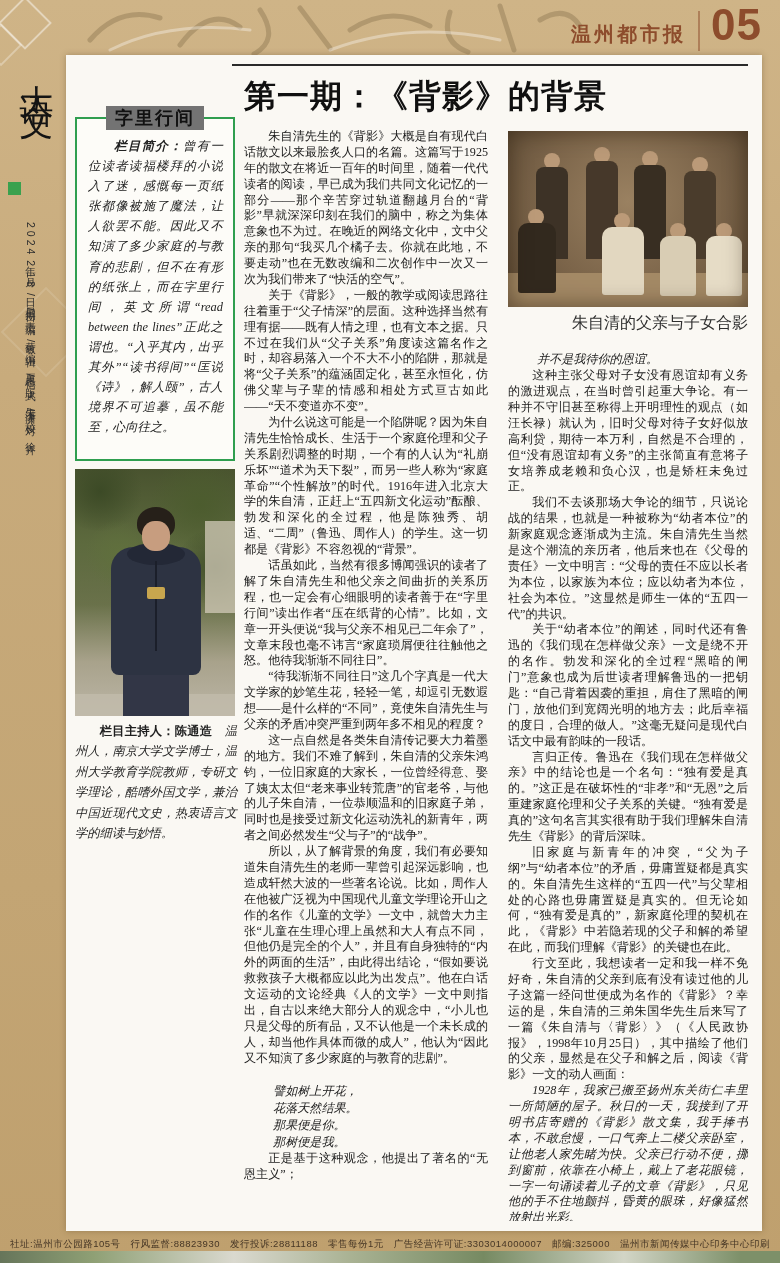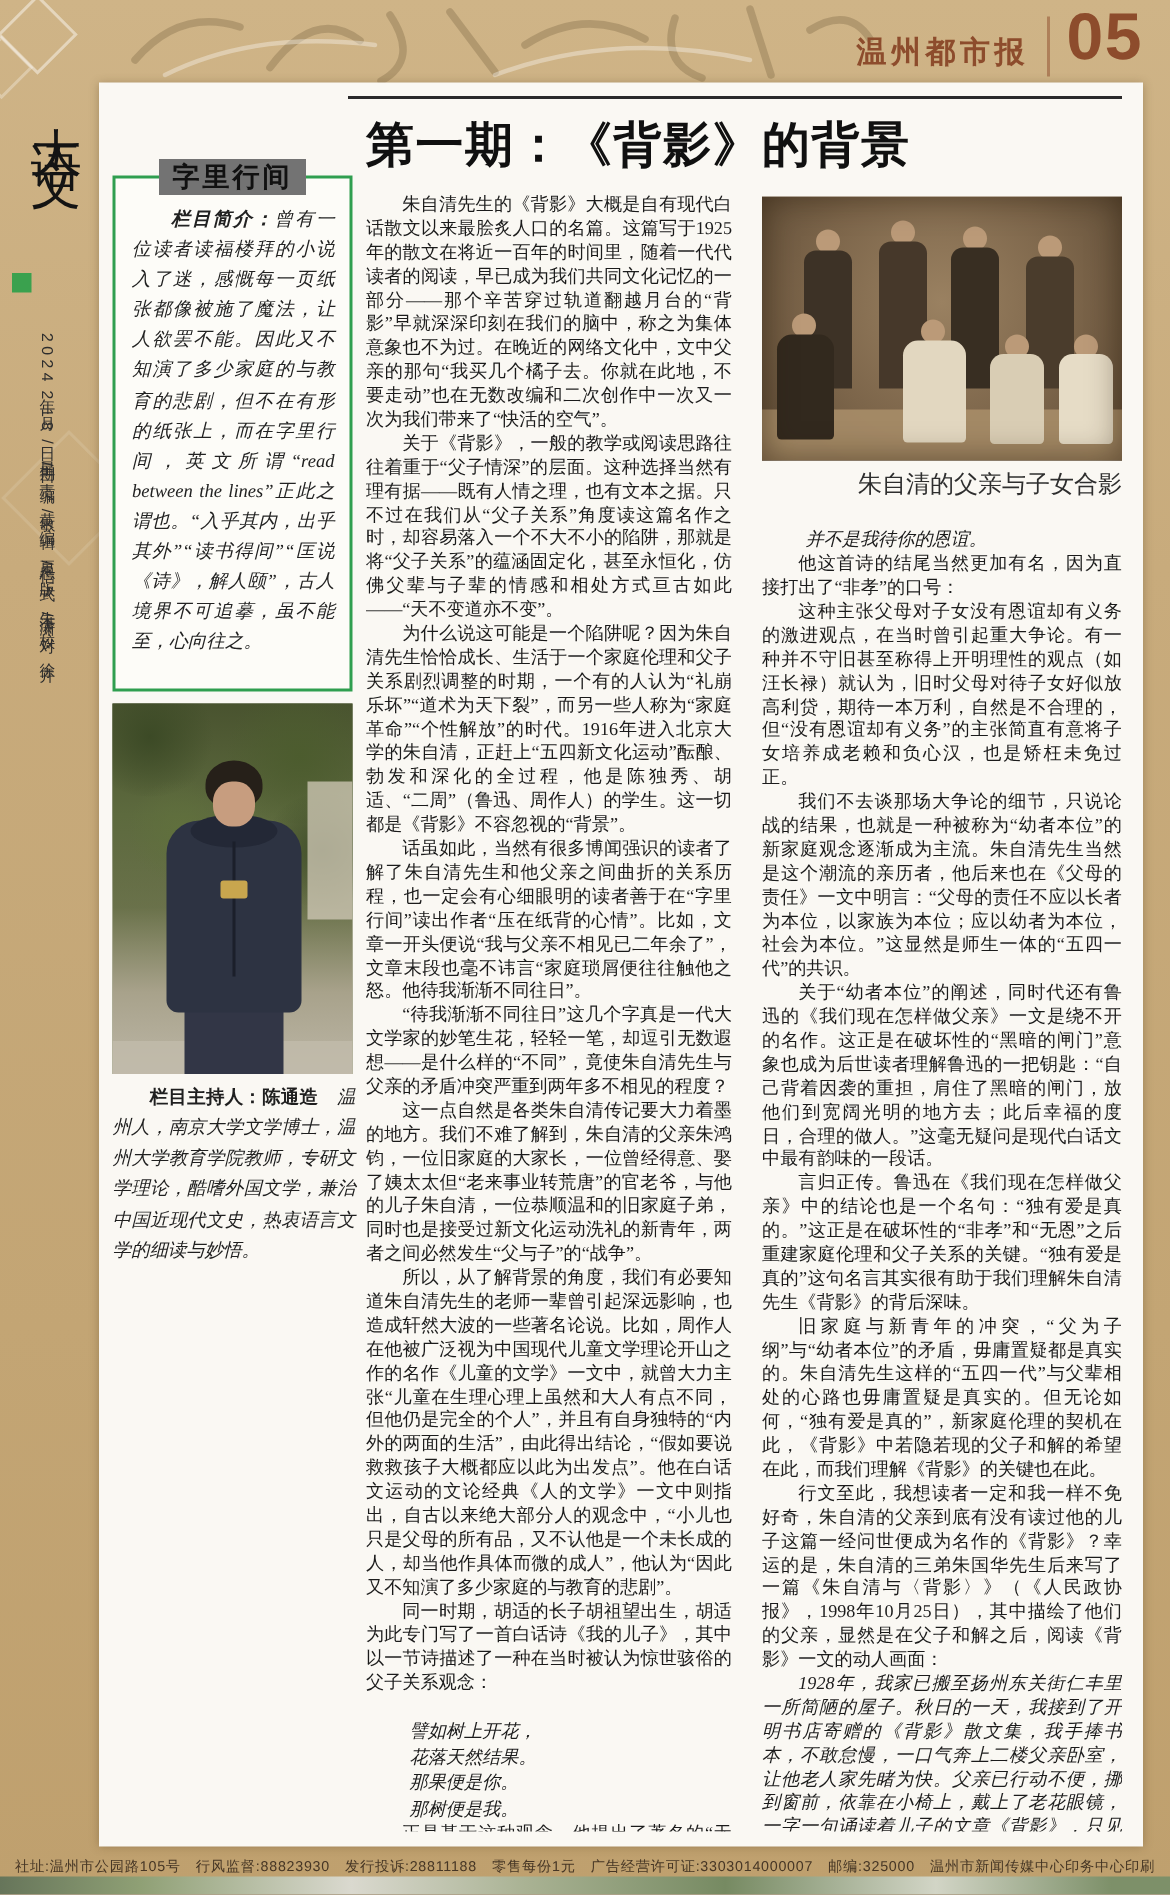--- a/index.html
+++ b/index.html
@@ -135,21 +135,20 @@
     <p class="host-bio"><span class="indent" style="display:inline-block;width:2em;"></span><span class="lead">栏目主持人：</span><span class="lead">陈通造</span>　<span>温州人，南京大学文学博士，温州大学教育学院教师，专研文学理论，酷嗜外国文学，兼治中国近现代文史，热衷语言文学的细读与妙悟。</span></p>
 
     <div class="col col1">
         <p class="para">朱自清先生的《背影》大概是自有现代白话散文以来最脍炙人口的名篇。这篇写于1925年的散文在将近一百年的时间里，随着一代代读者的阅读，早已成为我们共同文化记忆的一部分——那个辛苦穿过轨道翻越月台的“背影”早就深深印刻在我们的脑中，称之为集体意象也不为过。在晚近的网络文化中，文中父亲的那句“我买几个橘子去。你就在此地，不要走动”也在无数改编和二次创作中一次又一次为我们带来了“快活的空气”。</p>
         <p class="para">关于《背影》，一般的教学或阅读思路往往着重于“父子情深”的层面。这种选择当然有理有据——既有人情之理，也有文本之据。只不过在我们从“父子关系”角度读这篇名作之时，却容易落入一个不大不小的陷阱，那就是将“父子关系”的蕴涵固定化，甚至永恒化，仿佛父辈与子辈的情感和相处方式亘古如此——“天不变道亦不变”。</p>
         <p class="para">为什么说这可能是一个陷阱呢？因为朱自清先生恰恰成长、生活于一个家庭伦理和父子关系剧烈调整的时期，一个有的人认为“礼崩乐坏”“道术为天下裂”，而另一些人称为“家庭革命”“个性解放”的时代。1916年进入北京大学的朱自清，正赶上“五四新文化运动”酝酿、勃发和深化的全过程，他是陈独秀、胡适、“二周”（鲁迅、周作人）的学生。这一切都是《背影》不容忽视的“背景”。</p>
         <p class="para">话虽如此，当然有很多博闻强识的读者了解了朱自清先生和他父亲之间曲折的关系历程，也一定会有心细眼明的读者善于在“字里行间”读出作者“压在纸背的心情”。比如，文章一开头便说“我与父亲不相见已二年余了”，文章末段也毫不讳言“家庭琐屑便往往触他之怒。他待我渐渐不同往日”。</p>
         <p class="para">“待我渐渐不同往日”这几个字真是一代大文学家的妙笔生花，轻轻一笔，却逗引无数遐想——是什么样的“不同”，竟使朱自清先生与父亲的矛盾冲突严重到两年多不相见的程度？</p>
         <p class="para">这一点自然是各类朱自清传记要大力着墨的地方。我们不难了解到，朱自清的父亲朱鸿钧，一位旧家庭的大家长，一位曾经得意、娶了姨太太但“老来事业转荒唐”的官老爷，与他的儿子朱自清，一位恭顺温和的旧家庭子弟，同时也是接受过新文化运动洗礼的新青年，两者之间必然发生“父与子”的“战争”。</p>
         <p class="para">所以，从了解背景的角度，我们有必要知道朱自清先生的老师一辈曾引起深远影响，也造成轩然大波的一些著名论说。比如，周作人在他被广泛视为中国现代儿童文学理论开山之作的名作《儿童的文学》一文中，就曾大力主张“儿童在生理心理上虽然和大人有点不同，但他仍是完全的个人”，并且有自身独特的“内外的两面的生活”，由此得出结论，“假如要说救救孩子大概都应以此为出发点”。他在白话文运动的文论经典《人的文学》一文中则指出，自古以来绝大部分人的观念中，“小儿也只是父母的所有品，又不认他是一个未长成的人，却当他作具体而微的成人”，他认为“因此又不知演了多少家庭的与教育的悲剧”。</p>
-        <p class="para">同一时期，胡适的长子胡祖望出生，胡适为此专门写了一首白话诗《我的儿子》，其中以一节诗描述了一种在当时被认为惊世骇俗的父子关系观念：</p>
         <div class="poem">
           <div class="poem-line">譬如树上开花，</div>
           <div class="poem-line">花落天然结果。</div>
           <div class="poem-line">那果便是你。</div>
           <div class="poem-line">那树便是我。</div>
         </div>
         <p class="para">正是基于这种观念，他提出了著名的“无恩主义”；</p>
       </div>
 
     <div class="photo2">
@@ -173,24 +172,23 @@
       <div class="fhead" style="left:208px;top:92px;"></div>
       <div class="fig" style="left:198px;top:105px;width:36px;height:60px;background:#e6dcc6;border-radius:9px 9px 3px 3px;"></div>
     </div>
     <div class="photo2-frame"></div>
     <div class="photo2-caption">朱自清的父亲与子女合影</div>
 
     <div class="col col2">
         <div class="poem">
           <div class="poem-line">并不是我待你的恩谊。</div>
         </div>
-        <p class="para">他这首诗的结尾当然更加有名，因为直接打出了“非孝”的口号：</p>
         <p class="para">这种主张父母对子女没有恩谊却有义务的激进观点，在当时曾引起重大争论。有一种并不守旧甚至称得上开明理性的观点（如汪长禄）就认为，旧时父母对待子女好似放高利贷，期待一本万利，自然是不合理的，但“没有恩谊却有义务”的主张简直有意将子女培养成老赖和负心汉，也是矫枉未免过正。</p>
         <p class="para">我们不去谈那场大争论的细节，只说论战的结果，也就是一种被称为“幼者本位”的新家庭观念逐渐成为主流。朱自清先生当然是这个潮流的亲历者，他后来也在《父母的责任》一文中明言：“父母的责任不应以长者为本位，以家族为本位；应以幼者为本位，社会为本位。”这显然是师生一体的“五四一代”的共识。</p>
-        <p class="para">关于“幼者本位”的阐述，同时代还有鲁迅的《我们现在怎样做父亲》一文是绕不开的名作。这正是在破坏性的“黑暗的闸门”意象也成为后世读者理解鲁迅的一把钥匙：“自己背着因袭的重担，肩住了黑暗的闸门，放他们到宽阔光明的地方去；此后幸福的度日，合理的做人。”这毫无疑问是现代白话文中最有韵味的一段话。</p>
+        <p class="para">关于“幼者本位”的阐述，同时代还有鲁迅的《我们现在怎样做父亲》一文是绕不开的名作。勃发和深化的全过程“黑暗的闸门”意象也成为后世读者理解鲁迅的一把钥匙：“自己背着因袭的重担，肩住了黑暗的闸门，放他们到宽阔光明的地方去；此后幸福的度日，合理的做人。”这毫无疑问是现代白话文中最有韵味的一段话。</p>
         <p class="para">言归正传。鲁迅在《我们现在怎样做父亲》中的结论也是一个名句：“独有爱是真的。”这正是在破坏性的“非孝”和“无恩”之后重建家庭伦理和父子关系的关键。“独有爱是真的”这句名言其实很有助于我们理解朱自清先生《背影》的背后深味。</p>
         <p class="para">旧家庭与新青年的冲突，“父为子纲”与“幼者本位”的矛盾，毋庸置疑都是真实的。朱自清先生这样的“五四一代”与父辈相处的心路也毋庸置疑是真实的。但无论如何，“独有爱是真的”，新家庭伦理的契机在此，《背影》中若隐若现的父子和解的希望在此，而我们理解《背影》的关键也在此。</p>
         <p class="para">行文至此，我想读者一定和我一样不免好奇，朱自清的父亲到底有没有读过他的儿子这篇一经问世便成为名作的《背影》？幸运的是，朱自清的三弟朱国华先生后来写了一篇《朱自清与〈背影〉》（《人民政协报》，1998年10月25日），其中描绘了他们的父亲，显然是在父子和解之后，阅读《背影》一文的动人画面：</p>
         <p class="para quote">1928年，我家已搬至扬州东关街仁丰里一所简陋的屋子。秋日的一天，我接到了开明书店寄赠的《背影》散文集，我手捧书本，不敢怠慢，一口气奔上二楼父亲卧室，让他老人家先睹为快。父亲已行动不便，挪到窗前，依靠在小椅上，戴上了老花眼镜，一字一句诵读着儿子的文章《背影》，只见他的手不住地颤抖，昏黄的眼珠，好像猛然放射出光彩。</p>
       </div>
   </div>
 
   <div class="footer-line">社址:温州市公园路105号　行风监督:88823930　发行投诉:28811188　零售每份1元　广告经营许可证:3303014000007　邮编:325000　温州市新闻传媒中心印务中心印刷</div>
   <div class="bottom-strip"></div>
 

